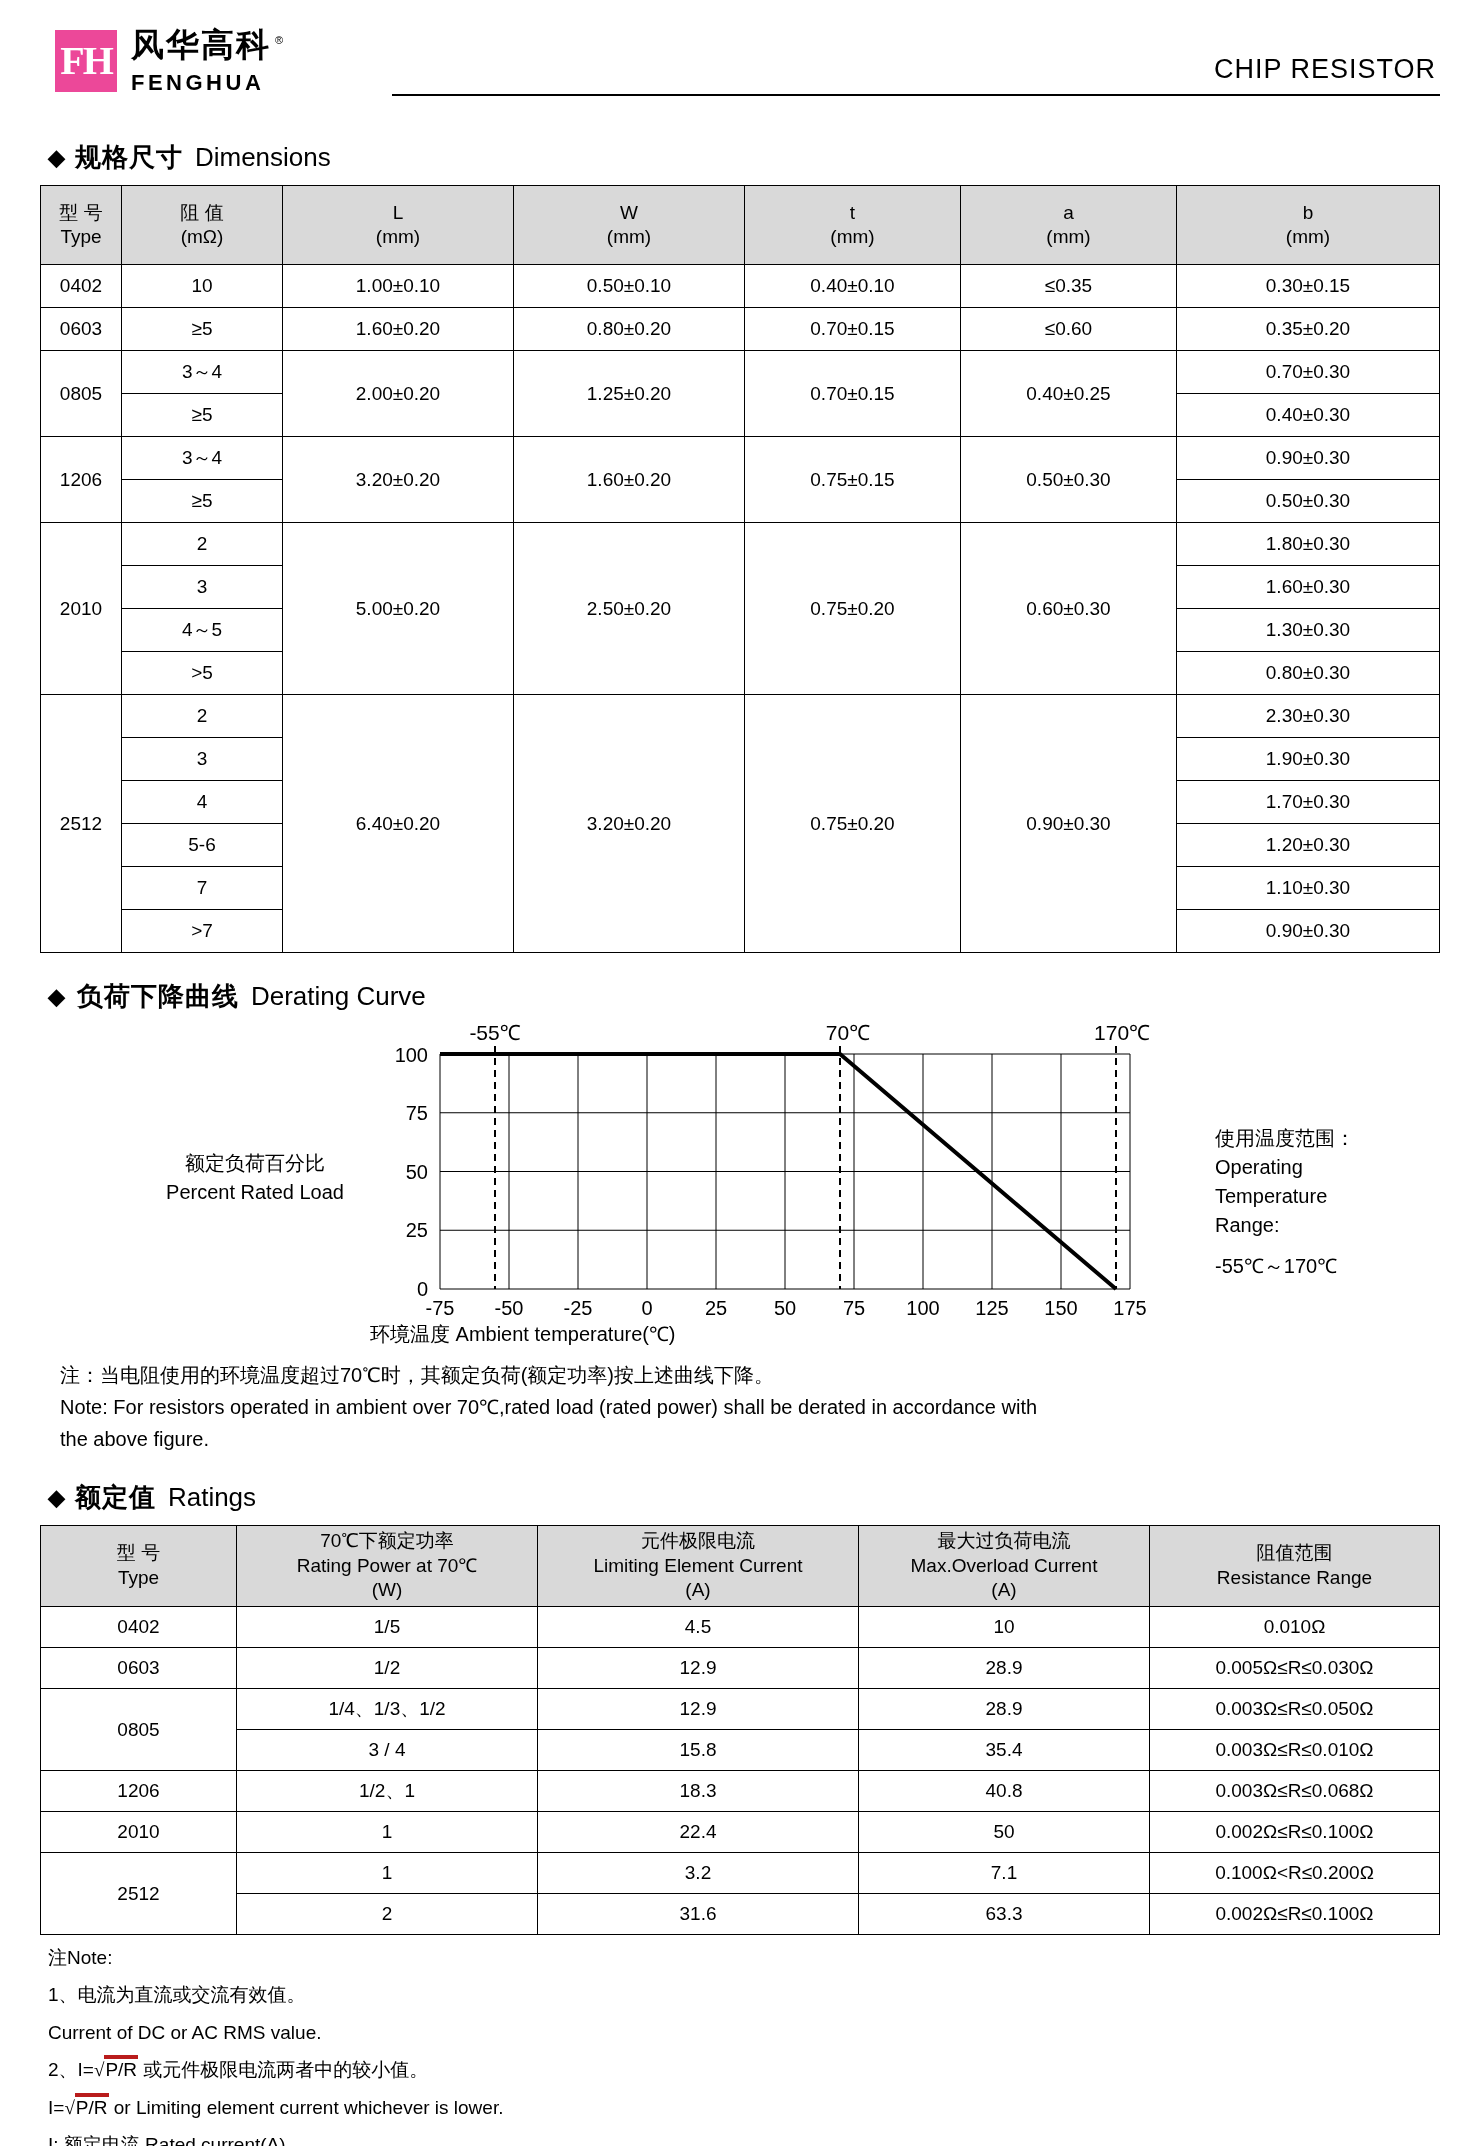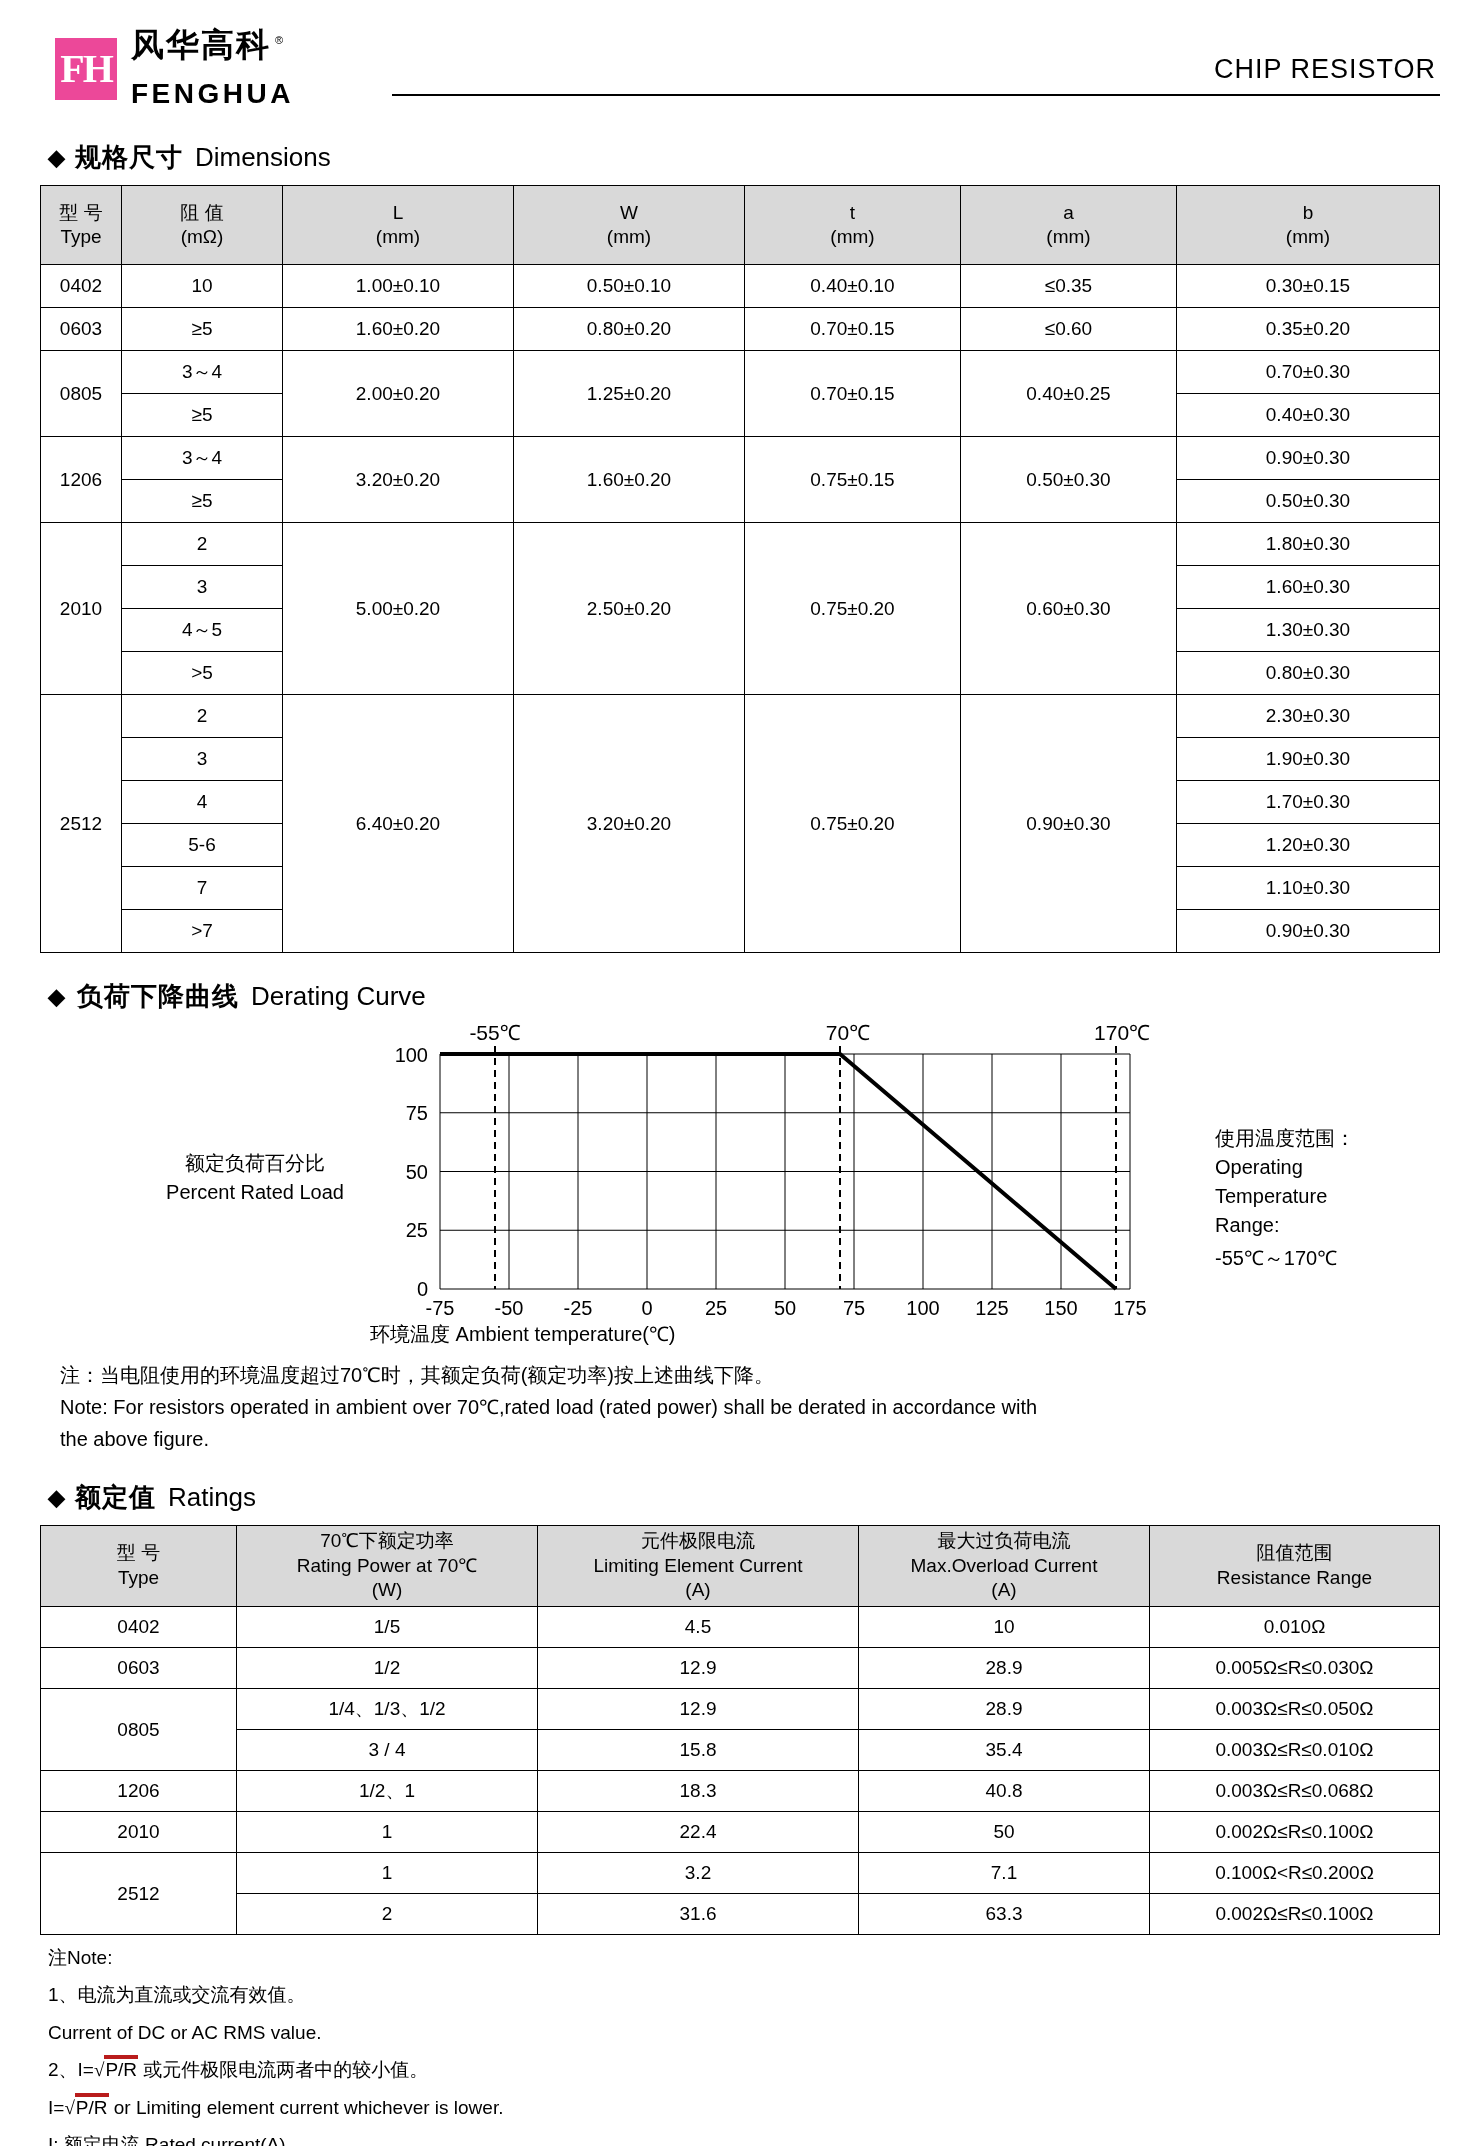--- a/index.html
+++ b/index.html
@@ -19,21 +19,21 @@
   .logo-mark{
      width:62px;height:62px;background:#ec4899;position:relative;margin-right:14px;
      display:flex;align-items:center;justify-content:center;
   }
   .logo-mark .fh{
      color:#fff;font-family:"Liberation Serif",serif;font-size:40px;font-weight:bold;
      line-height:1;letter-spacing:-2px;
   }
   .logo-text{display:flex;flex-direction:column;}
   .logo-cn{font-size:33px;font-weight:bold;letter-spacing:2px;line-height:1.05;}
-  .logo-en{font-size:28px;font-weight:bold;letter-spacing:3.5px;line-height:1.1;margin-top:16px;}
+  .logo-en{font-size:22px;font-weight:bold;letter-spacing:3.5px;line-height:1.1;margin-top:8px;}
   .logo-r{font-size:11px;vertical-align:super;margin-left:4px;font-weight:normal;}
   .header-rule{position:absolute;left:352px;right:0;top:76px;border-top:2px solid #000;}
   .header-title{position:absolute;right:4px;top:36px;font-size:27px;letter-spacing:1px;}
 
   
   .sect{margin:0 40px;}
   .sect-title{display:flex;align-items:center;font-size:26px;font-weight:bold;margin:26px 0 10px 8px;}
   .sect-title .dia{font-size:22px;margin-right:10px;}
   .sect-title .cn{letter-spacing:1px;}
   .sect-title .en{font-weight:normal;margin-left:12px;font-size:26px;}
@@ -312,21 +312,21 @@
       </svg>
     </div>
 
     <div class="axis-label">环境温度 Ambient temperature(℃)</div>
 
     <div class="curve-right">
       <div>使用温度范围：</div>
       <div>Operating</div>
       <div>Temperature</div>
       <div>Range:</div>
-      <div style="margin-top:4px">-55℃～170℃</div>
+      <div style="margin-top:12px">-55℃～170℃</div>
     </div>
   </div>
 
   <div class="note-block">
     <p>注：当电阻使用的环境温度超过70℃时，其额定负荷(额定功率)按上述曲线下降。</p>
     <p>Note:  For resistors operated in ambient over 70℃,rated  load (rated power) shall be derated in accordance with</p>
     <p>the above figure.</p>
   </div>
 
   <div class="sect">

